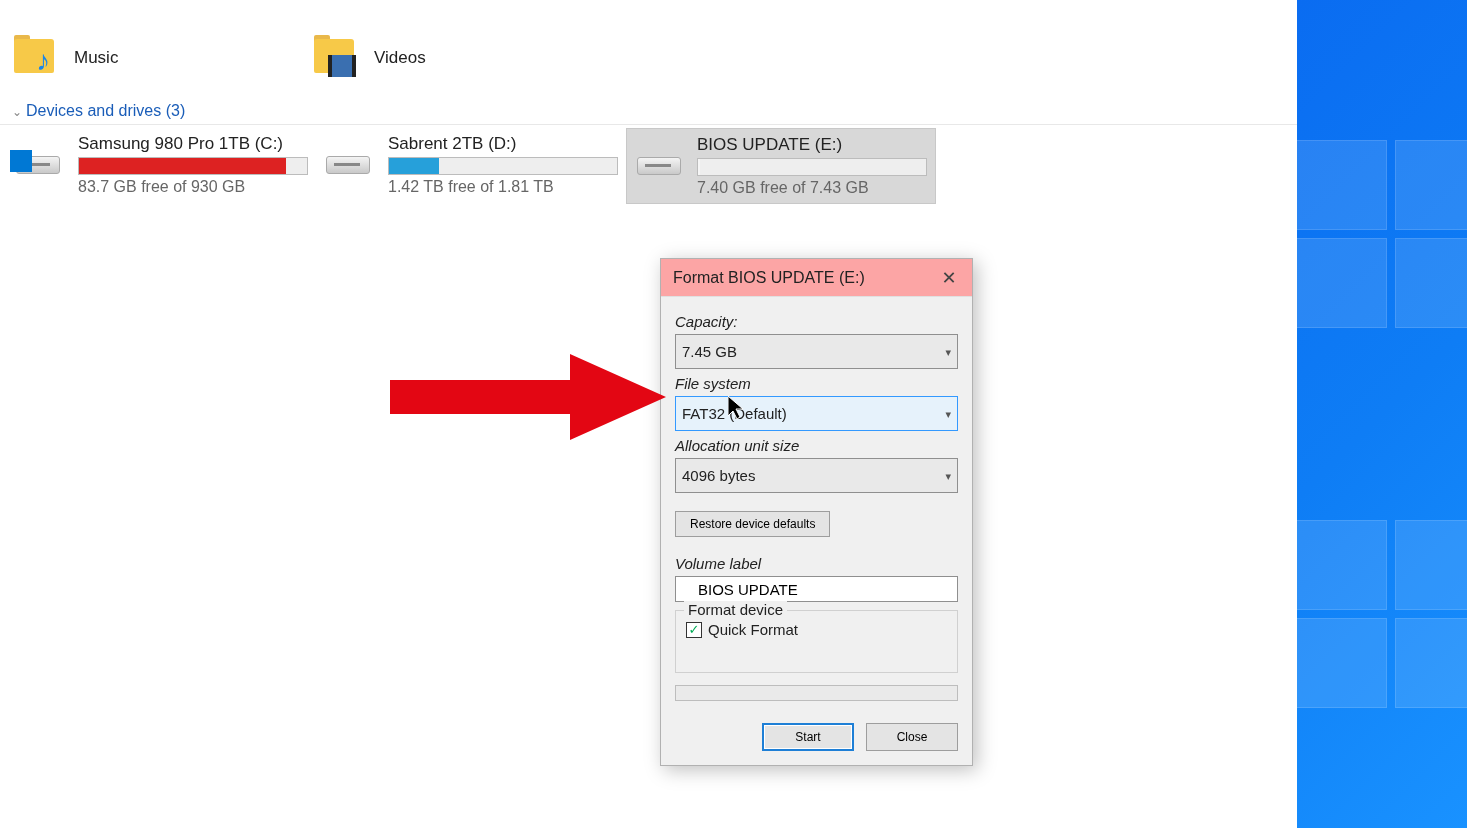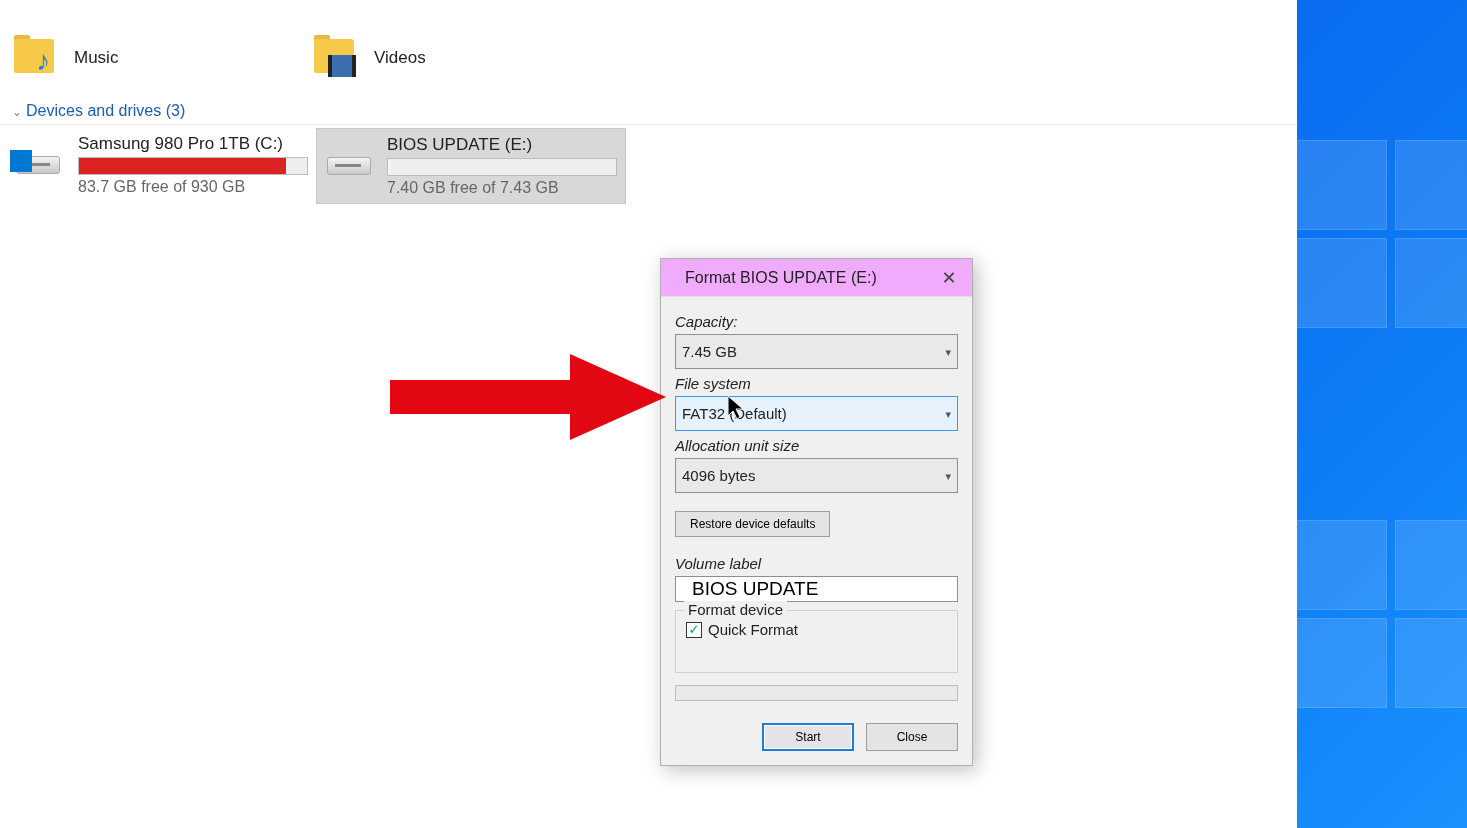--- a/index.html
+++ b/index.html
@@ -41,31 +41,31 @@
     .drive-name { font-size:17px; color:#222; margin-bottom:3px; }
     .usage-bar { width:230px; height:18px; border:1px solid #bcbcbc; background:#eee; margin-bottom:3px; position:relative; }
     .usage-fill { height:100%; }
     .usage-fill.red { background:#d22; }
     .usage-fill.blue { background:#26a0da; }
     .usage-fill.grey { background:#f5f5f5; }
     .drive-free { font-size:16px; color:#666; }
 
     
     .dialog { position:absolute; left:660px; top:258px; width:313px; background:#f0f0f0; border:1px solid #b1b1b1; box-shadow:4px 4px 18px rgba(0,0,0,.25); }
-    .dlg-titlebar { display:flex; align-items:center; justify-content:space-between; background:#f0abfc; height:38px; padding:0 0 0 24px; border-bottom:1px solid #e0e0e0;}
+    .dlg-titlebar { display:flex; align-items:center; justify-content:space-between; background:#fca5a5; height:38px; padding:0 0 0 12px; border-bottom:1px solid #e0e0e0;}
     .dlg-title { font-size:16px; color:#222; }
     .dlg-close { width:46px; height:38px; display:flex; align-items:center; justify-content:center; font-size:18px; color:#444; }
     .dlg-body { padding:10px 14px 14px; font-size:15px; color:#222; }
     .field-label { margin-top:6px; margin-bottom:4px; font-size:15px;font-style:italic; }
     .combo { width:100%; height:35px; background:#e9e9e9; border:1px solid #8f8f8f; padding:0 24px 0 6px; font-size:15px; position:relative; display:flex; align-items:center; }
     .combo.highlight { background:#e6f2fb; border:1px solid #3399ff; }
     .combo .chev-down { position:absolute; right:6px; top:50%; transform:translateY(-50%); font-size:11px; color:#555; }
     .btn { background:#e4e4e4; border:1px solid #9d9d9d; padding:5px 14px; font-size:12px; }
     .btn.default { border:2px solid #1e7fd6; box-shadow:inset 0 0 0 1px #fff; }
-    .textinput { width:100%; height:26px; border:1px solid #8f8f8f; background:#fff; padding:0 16px; font-size:19px; }
+    .textinput { width:100%; height:26px; border:1px solid #8f8f8f; background:#fff; padding:0 22px; font-size:15px; }
     .fieldset { border:1px solid #d0d0d0; padding:10px 10px 34px; margin-top:8px; position:relative;}
     .fieldset .legend{ position:absolute; top:-10px; left:8px; background:#f0f0f0; padding:0 4px; font-size:15px;}
     .checkbox-row { display:flex; align-items:center; gap:6px; font-size:15px; }
     .checkbox { width:16px; height:16px; border:1px solid #333; background:#fff; display:flex; align-items:center; justify-content:center; color:#0a5; font-size:13px; }
     .progress { width:100%; height:16px; border:1px solid #bdbdbd; background:#eaeaea; margin-top:12px; }
     .dlg-buttons { display:flex; gap:12px; justify-content:flex-end; margin-top:22px; }
     .dlg-buttons .btn { width:92px; text-align:center; }
 
     
     .red-arrow { position:absolute; left:390px; top:350px; width:280px; height:94px; pointer-events:none; }
@@ -126,20 +126,33 @@
         </div>
       <div class="drive-info">
         <div class="drive-name">Samsung 980 Pro 1TB (C:)</div>
         <div class="usage-bar">
             <div class="usage-fill red" style="width:91%"></div>
           </div>
         <div class="drive-free">83.7 GB free of 930 GB</div>
       </div>
     </div>
 
+    <div class="drive-item">
+      <div class="drive-icon">
+          <div class="dbody"></div>
+          <div class="dslot"></div>
+        </div>
+      <div class="drive-info">
+        <div class="drive-name">Sabrent 2TB (D:)</div>
+        <div class="usage-bar">
+            <div class="usage-fill blue" style="width:22%"></div>
+          </div>
+        <div class="drive-free">1.42 TB free of 1.81 TB</div>
+      </div>
+    </div>
 
     <div class="drive-item selected">
       <div class="drive-icon">
           <div class="dbody"></div>
           <div class="dslot"></div>
         </div>
       <div class="drive-info">
         <div class="drive-name">BIOS UPDATE (E:)</div>
         <div class="usage-bar">
             <div class="usage-fill grey" style="width:1%"></div>

